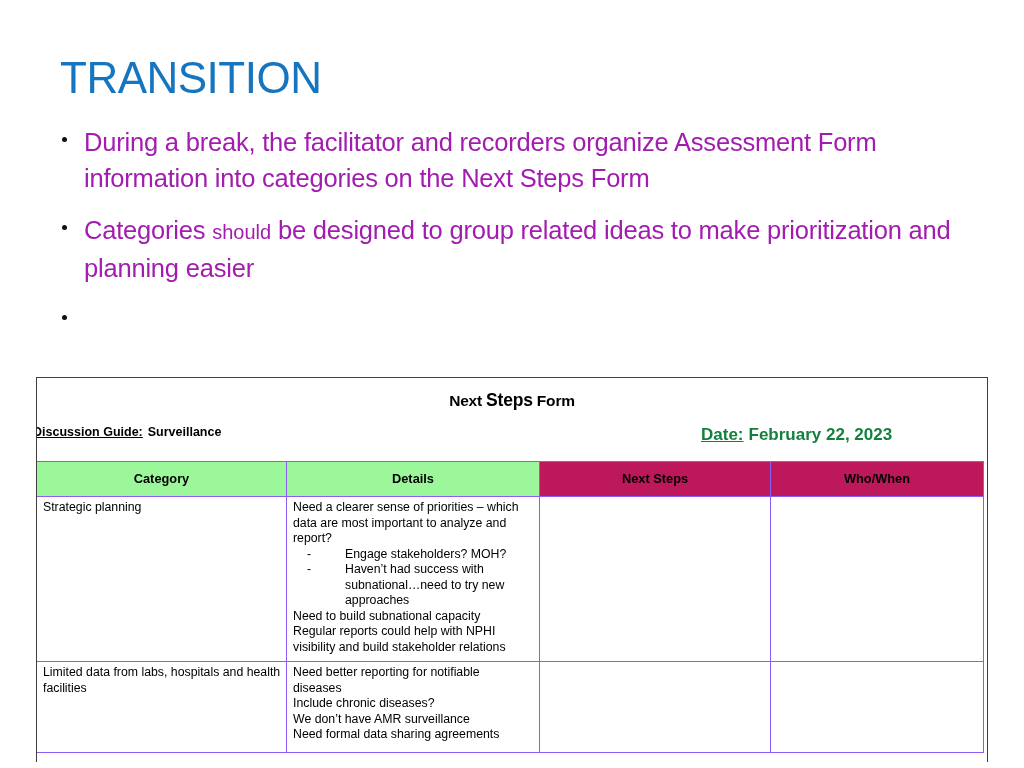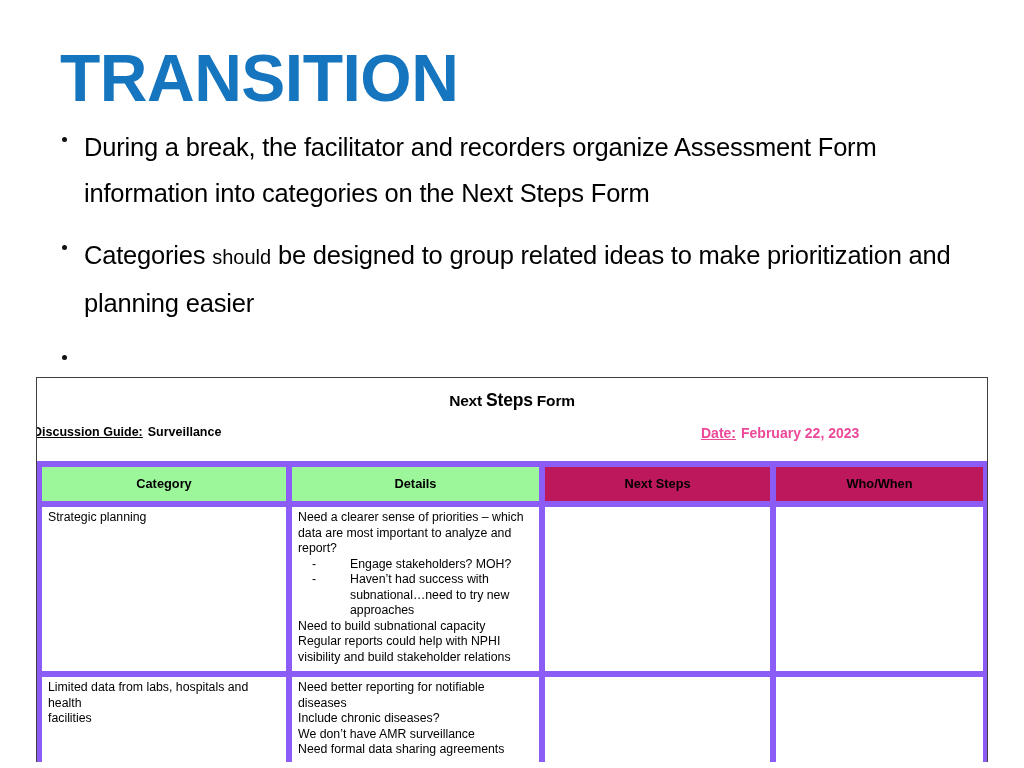--- a/index.html
+++ b/index.html
@@ -22,42 +22,42 @@
     height: 768px;
     background: #ffffff;
     overflow: hidden;
   }
 
   
   .slide-title {
     position: absolute;
     left: 60px;
     top: 48px;
-    font-size: 66px;
+    font-size: 44px;
     line-height: 60px;
-    font-weight: 700;
+    font-weight: 400;
     letter-spacing: -0.5px;
     color: #1575BF;
     white-space: nowrap;
   }
 
   
   .bullets {
     position: absolute;
     left: 56px;
     top: 124px;
     width: 910px;
   }
   .bullet {
     position: relative;
     padding-left: 28px;
     margin-bottom: 16px;
-    color: #000000;
+    color: #a21caf;
     font-size: 25.5px;
-    line-height: 46px;
+    line-height: 36px;
     letter-spacing: -0.2px;
   }
   .bullet:last-child { margin-bottom: 0; }
   .bullet .dot {
     position: absolute;
     left: 6px;
     top: 13px;
     width: 5px;
     height: 5px;
     background: #111;
@@ -105,24 +105,24 @@
     top: 0;
     font-size: 12.5px;
     font-weight: bold;
     white-space: nowrap;
     color: #000;
   }
   .meta-right {
     position: absolute;
     left: 664px;
     top: 0;
-    font-size: 14px;
+    font-size: 17px;
     font-weight: bold;
     white-space: nowrap;
-    color: #ec4899;
+    color: #15803d;
   }
   .meta-label {
     text-decoration: underline;
   }
   .meta-value {
     padding-left: 5px;
     text-align: right;
   }
 
   table.nsf {
@@ -132,21 +132,21 @@
     margin-top: 7px;
     margin-left: -1px;
   }
   table.nsf col.c-category { width: 250px; }
   table.nsf col.c-details  { width: 253px; }
   table.nsf col.c-next     { width: 231px; }
   table.nsf col.c-who      { width: 213px; }
 
   table.nsf th,
   table.nsf td {
-    border: 6px solid #8b5cf6;
+    border: 1px solid #8b5cf6;
     vertical-align: top;
     padding: 3px 5px 3px 6px;
     font-size: 12.3px;
     line-height: 15.5px;
     color: #000;
   }
   table.nsf th {
     text-align: center;
     font-weight: bold;
     font-size: 12.8px;

